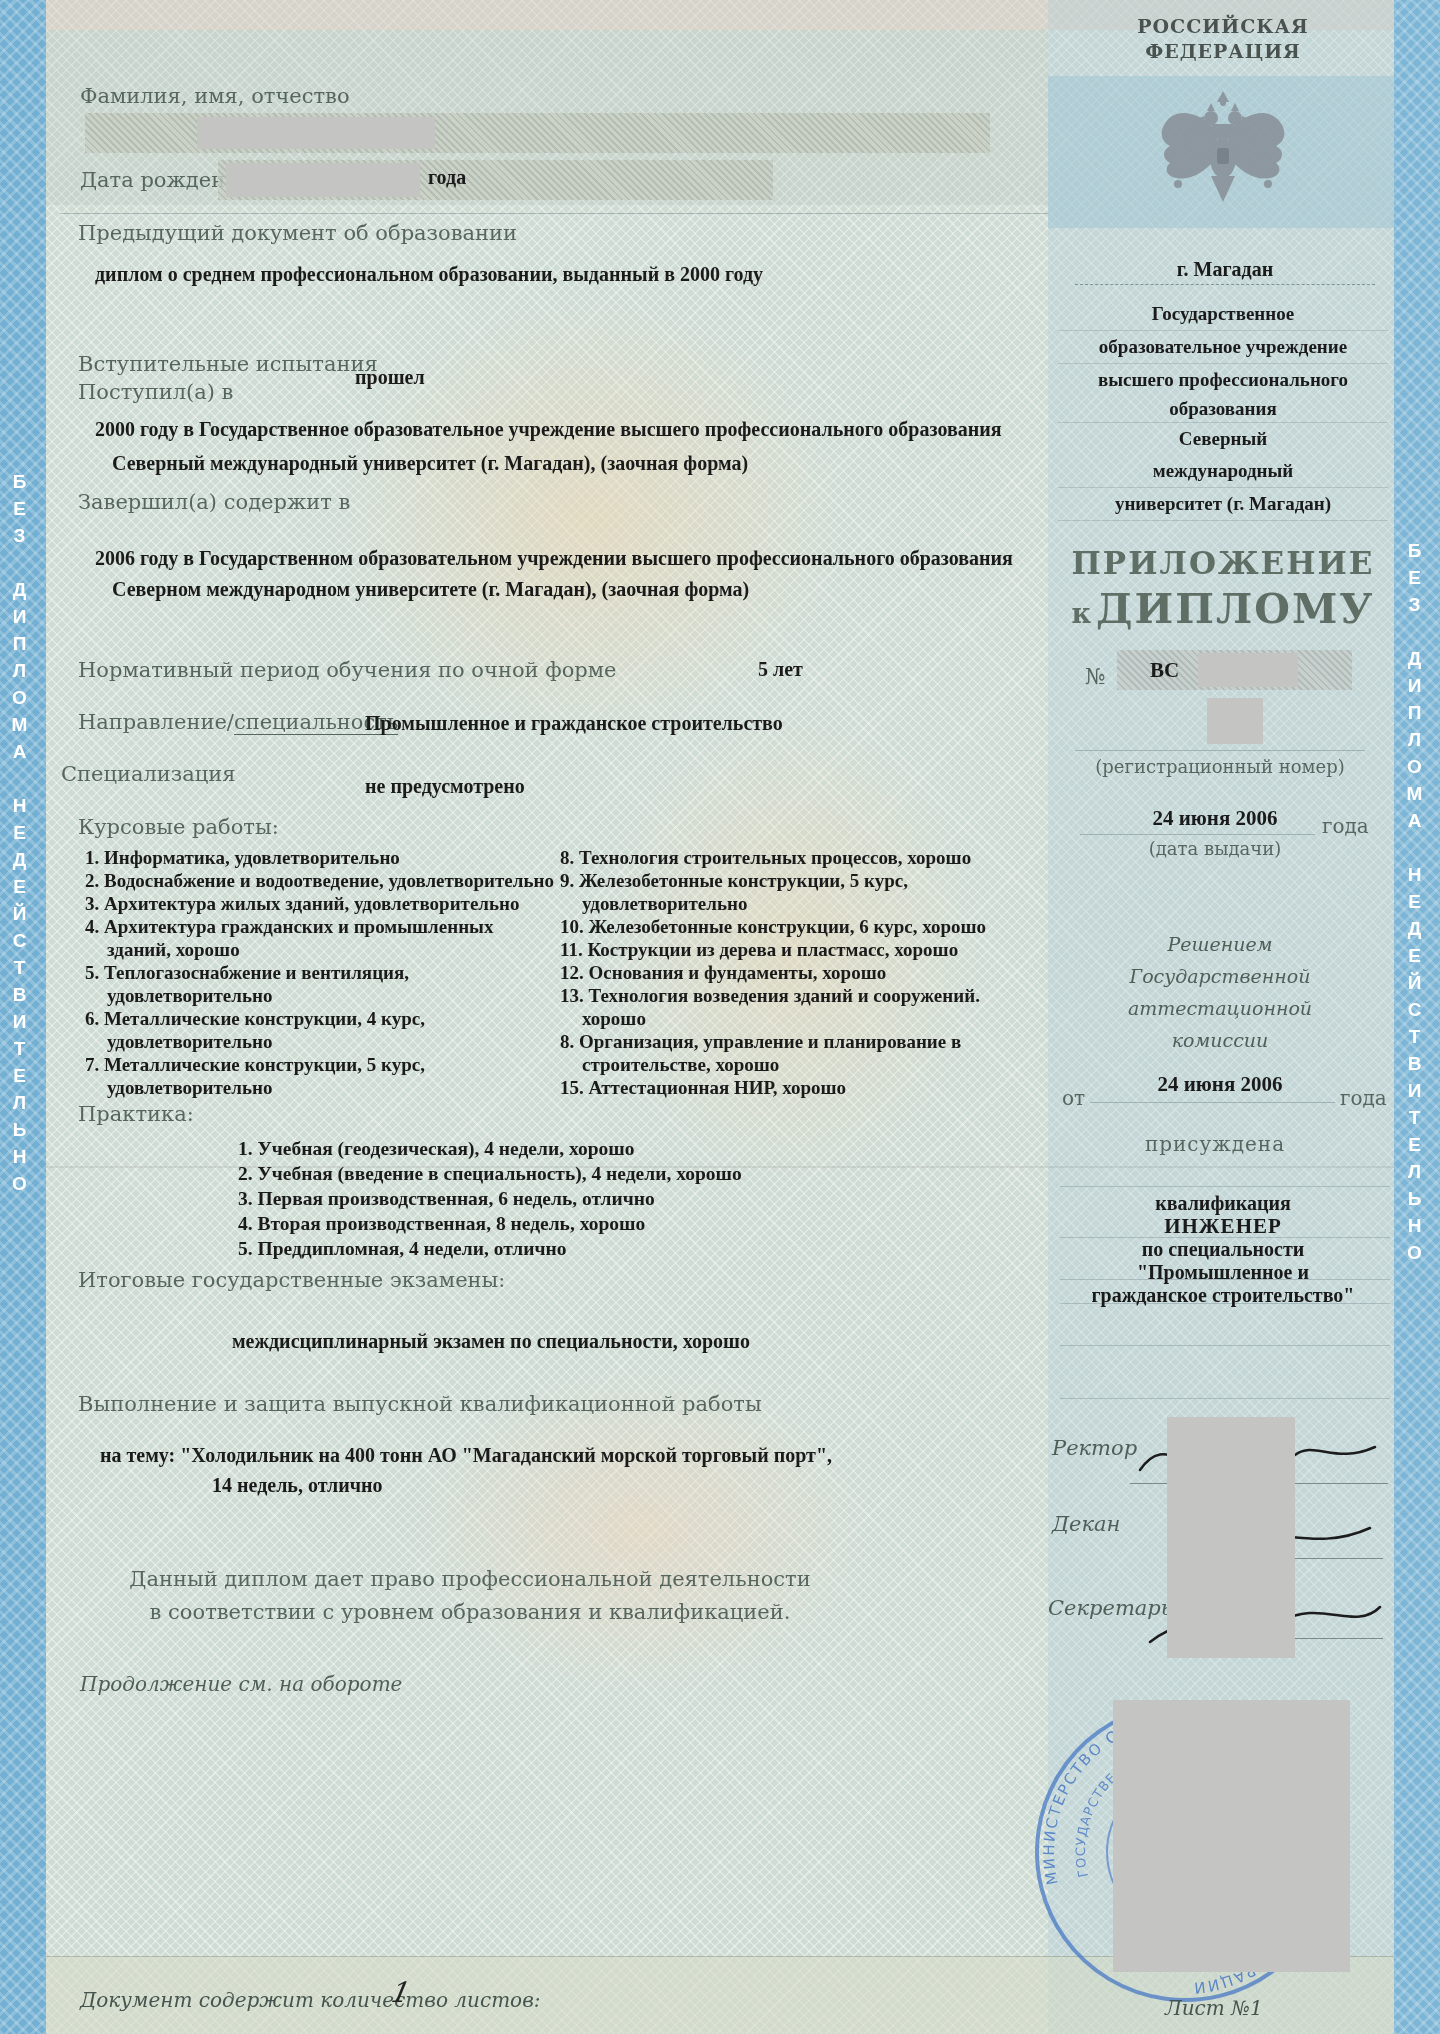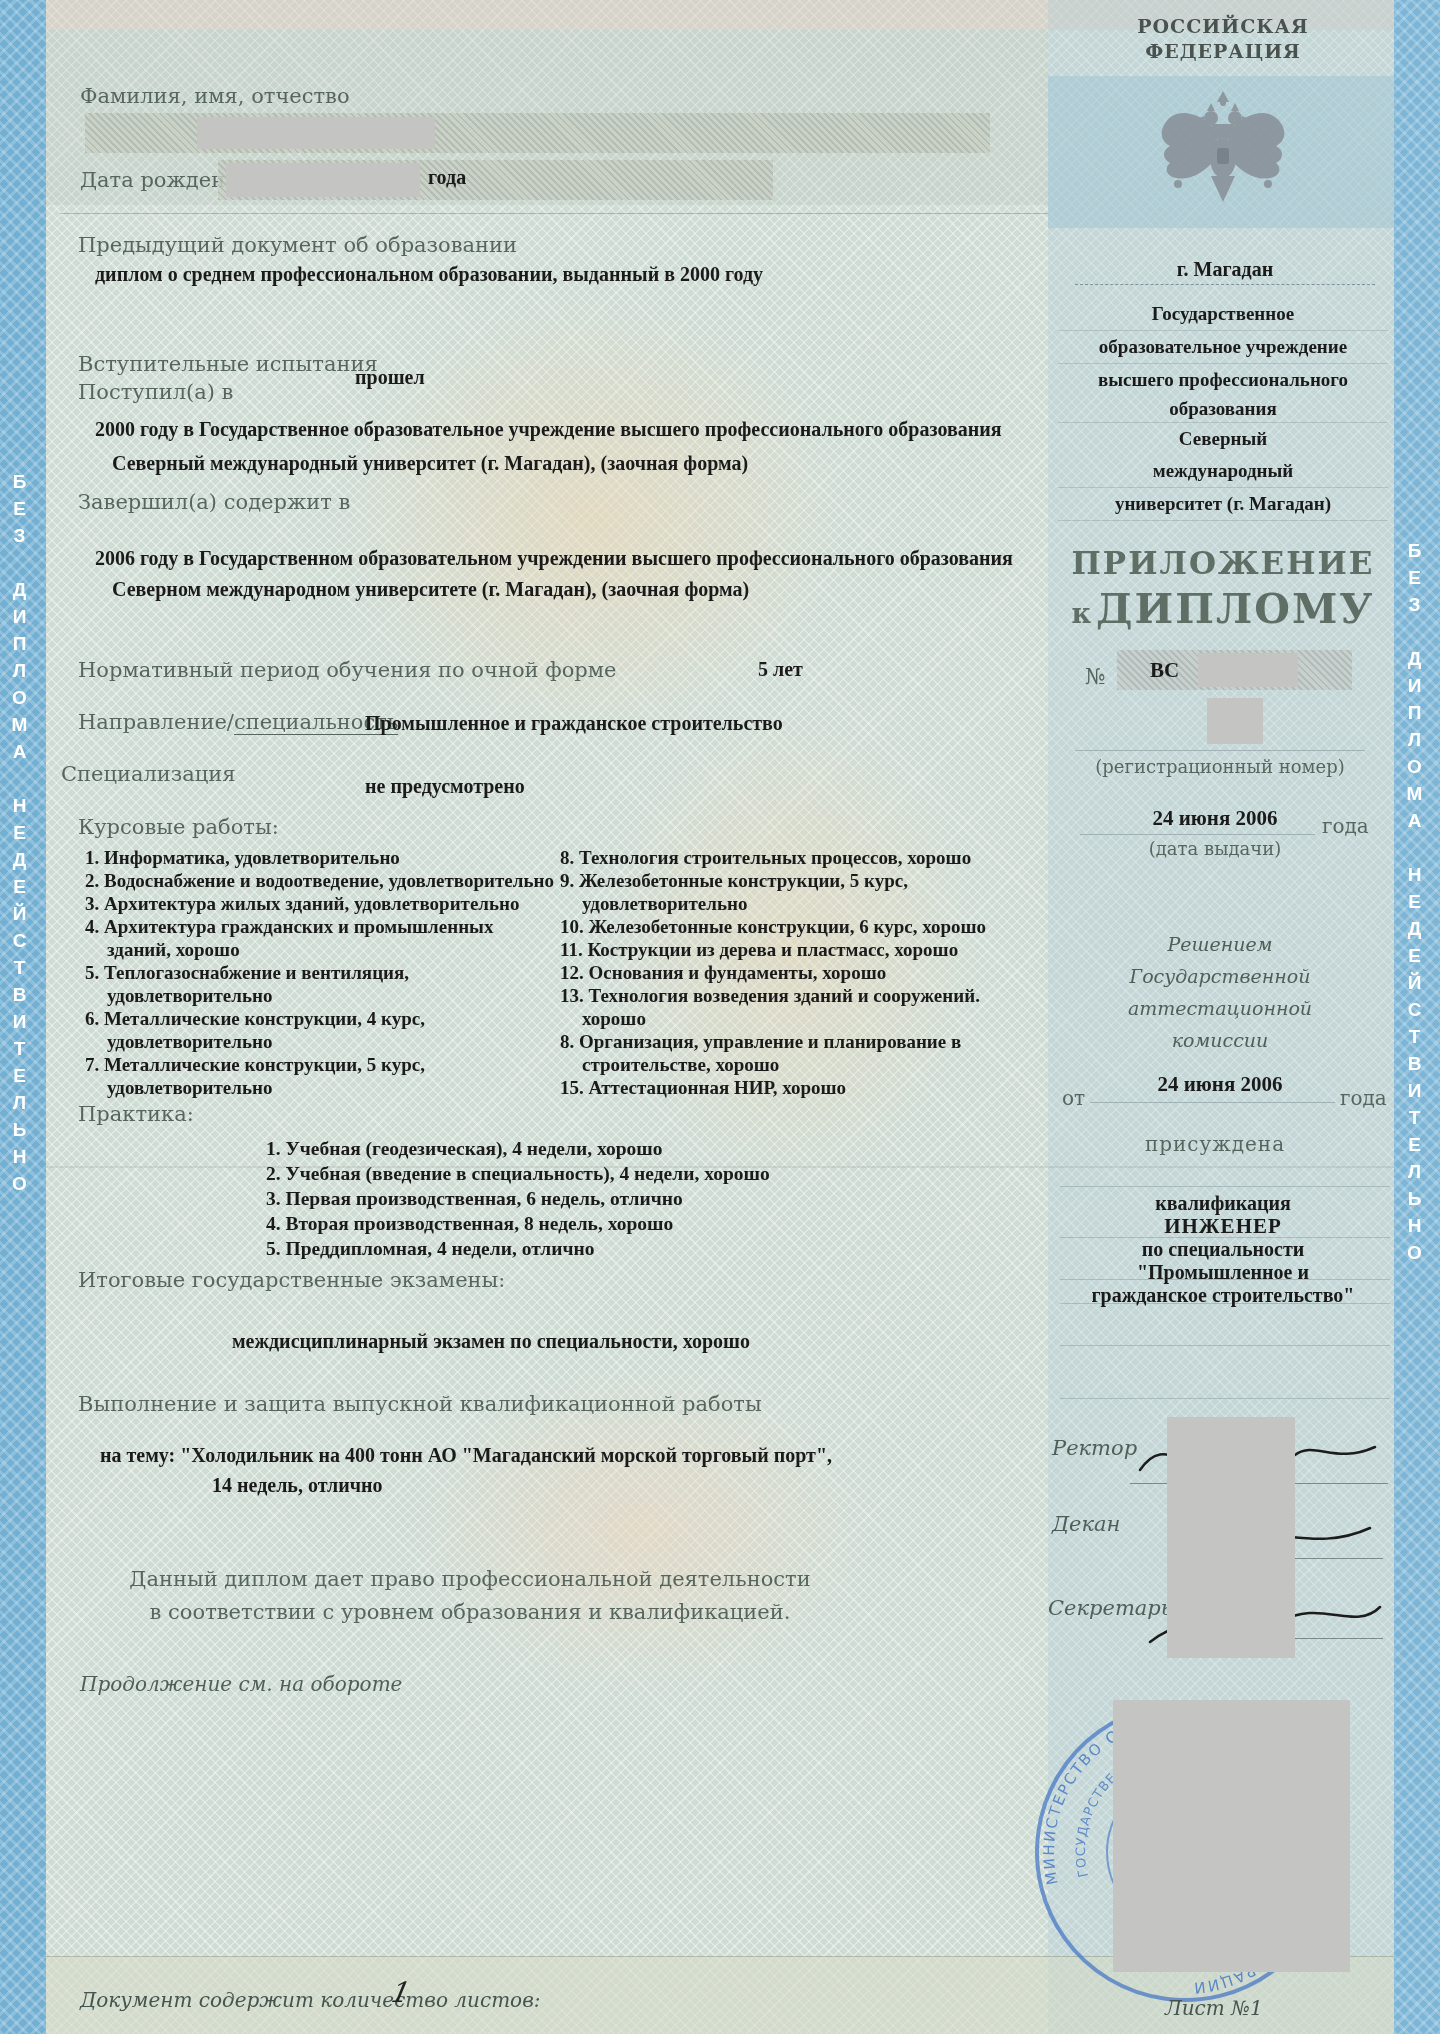--- a/index.html
+++ b/index.html
@@ -52,21 +52,21 @@
 
   <div class="abs lbl" style="left:80px;top:84px;font-size:21px;">Фамилия, имя, отчество</div>
   <div class="abs hatch" style="left:85px;top:113px;width:905px;height:40px;"></div>
   <div class="abs redact" style="left:197px;top:117px;width:238px;height:32px;"></div>
 
   <div class="abs lbl" style="left:80px;top:168px;font-size:21px;">Дата рождения</div>
   <div class="abs hatch" style="left:218px;top:160px;width:555px;height:40px;"></div>
   <div class="abs redact" style="left:226px;top:163px;width:194px;height:34px;"></div>
   <div class="abs val" style="left:428px;top:166px;font-size:20px;">года</div>
 
-  <div class="abs lbl" style="left:78px;top:221px;font-size:21px;margin-top:12px;">Предыдущий документ об образовании</div>
+  <div class="abs lbl" style="left:78px;top:221px;font-size:21px;">Предыдущий документ об образовании</div>
   <div class="abs val" style="left:95px;top:263px;font-size:20px;">диплом о среднем профессиональном образовании, выданный в 2000 году</div>
 
   <div class="abs lbl" style="left:78px;top:352px;font-size:21px;">Вступительные испытания</div>
   <div class="abs val" style="left:355px;top:366px;font-size:20px;">прошел</div>
   <div class="abs lbl" style="left:78px;top:380px;font-size:21px;">Поступил(а) в</div>
   <div class="abs val hang" style="left:95px;top:412px;width:920px;font-size:20px;line-height:34px;">2000 году в Государственное образовательное учреждение высшего профессионального образования Северный международный университет (г. Магадан), (заочная форма)</div>
 
   <div class="abs lbl" style="left:78px;top:490px;font-size:21px;">Завершил(а) содержит в</div>
   <div class="abs val hang" style="left:95px;top:543px;width:920px;font-size:20px;line-height:31px;">2006 году в Государственном образовательном учреждении высшего профессионального образования Северном международном университете (г. Магадан), (заочная форма)</div>
 
@@ -97,21 +97,21 @@
     <div class="course val">9. Железобетонные конструкции, 5 курс, удовлетворительно</div>
     <div class="course val">10. Железобетонные конструкции, 6 курс, хорошо</div>
     <div class="course val">11. Кострукции из дерева и пластмасс, хорошо</div>
     <div class="course val">12. Основания и фундаменты, хорошо</div>
     <div class="course val">13. Технология возведения зданий и сооружений. хорошо</div>
     <div class="course val">8. Организация, управление и планирование в строительстве, хорошо</div>
     <div class="course val">15. Аттестационная НИР, хорошо</div>
   </div>
 
   <div class="abs lbl" style="left:78px;top:1102px;font-size:21px;">Практика:</div>
-  <div class="abs" style="left:238px;top:1136px;width:620px;font-size:19.5px;line-height:25px;margin-left:28px;">
+  <div class="abs" style="left:238px;top:1136px;width:620px;font-size:19.5px;line-height:25px;">
     <div class="val">1. Учебная (геодезическая), 4 недели, хорошо</div>
     <div class="val">2. Учебная (введение в специальность), 4 недели, хорошо</div>
     <div class="val">3. Первая производственная, 6 недель, отлично</div>
     <div class="val">4. Вторая производственная, 8 недель, хорошо</div>
     <div class="val">5. Преддипломная, 4 недели, отлично</div>
   </div>
 
   <div class="abs lbl" style="left:78px;top:1268px;font-size:21px;">Итоговые государственные экзамены:</div>
   <div class="abs val" style="left:232px;top:1330px;font-size:20px;">междисциплинарный экзамен по специальности, хорошо</div>
 

